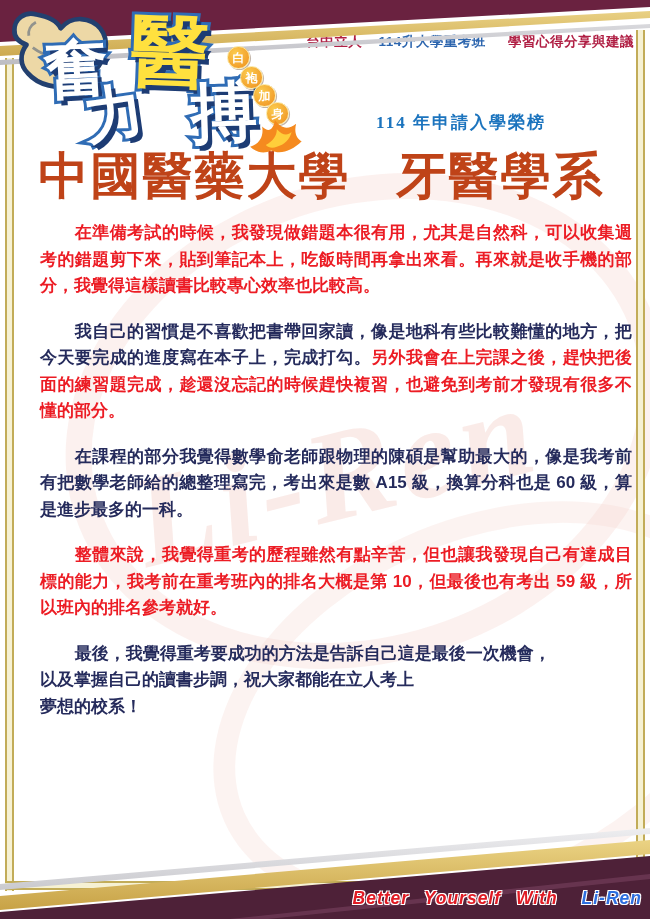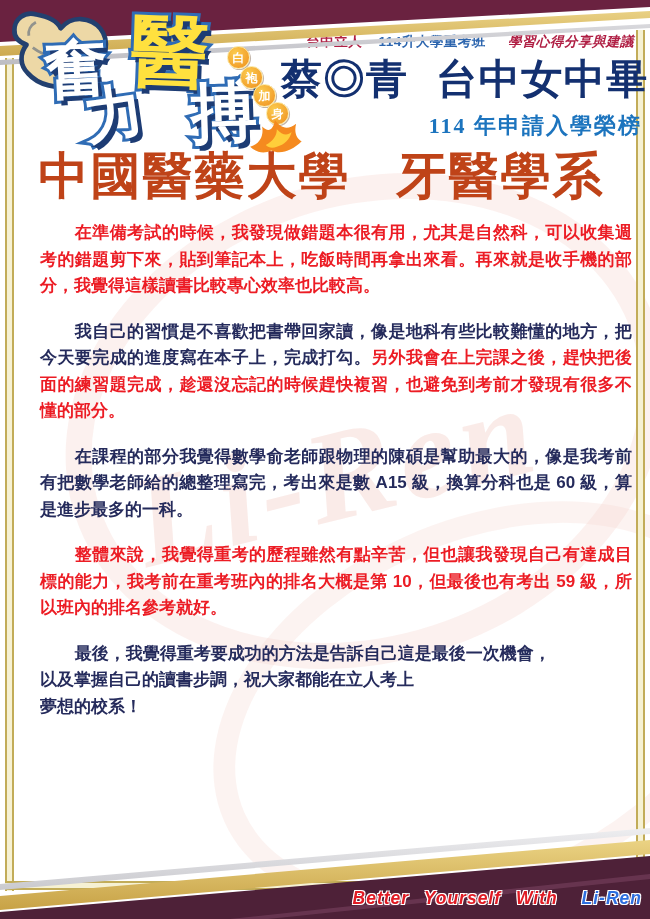--- a/index.html
+++ b/index.html
@@ -68,30 +68,30 @@
   .arm{position:absolute;left:8px;top:2px;transform:rotate(-10deg);}
   .flame{position:absolute;left:246px;top:110px;}
   
   .content{position:absolute;inset:0;z-index:3;}
   .mini-header{
     position:absolute;top:33px;right:16px;font-size:13.5px;font-weight:bold;
     letter-spacing:.5px;white-space:nowrap;z-index:5;
   }
   .mini-header .red{color:var(--crimson,#B01F44);}
   .mini-header .blue{color:var(--head-blue,#2C65AE);margin:0 6px 0 12px;}
-  .mini-header .red2{color:var(--crimson,#B01F44);margin-left:12px;font-style:italic;}
+  .mini-header .red2{color:var(--crimson,#B01F44);margin-left:12px;}
   .student-name{
     position:absolute;left:281px;top:57px;width:360px;
     font-family:"Liberation Serif",serif;font-weight:900;font-size:41px;
     color:var(--name-navy,#133070);letter-spacing:1.5px;word-spacing:16px;
     white-space:nowrap;line-height:1.1;
   }
   .exam-line{
-    position:absolute;left:280px;top:111px;width:362px;text-align:right;
-    font-family:"Liberation Serif",serif;font-weight:900;font-size:22px;
+    position:absolute;left:280px;top:111px;width:362px;text-align:center;
+    font-family:"Liberation Serif",serif;font-weight:900;font-size:17px;
     color:var(--sub-blue,#1C74BE);letter-spacing:2px;
   }
   .main-title{
     position:absolute;left:0;top:148px;width:643px;text-align:center;
     font-family:"Liberation Serif",serif;font-weight:900;font-size:50px;
     color:var(--title-red,#BF4318);letter-spacing:2px;line-height:1.15;
     white-space:nowrap;
   }
   .main-title .gap{display:inline-block;width:46px;}
   
@@ -159,21 +159,20 @@
   </div>
 
   <div class="content">
 
     <div class="mini-header">
       <span class="red">台中立人</span>
       <span class="blue">114升大學重考班</span>
       <span class="red2">學習心得分享與建議</span>
     </div>
 
-    <div class="student-name">蔡◎青 台中女中畢</div>
 
     <div class="exam-line">114 年申請入學榮榜</div>
 
     <div class="main-title">
       <span>中國醫藥大學</span><span class="gap"></span><span>牙醫學系</span>
     </div>
 
     <div class="article">
         <p><span class="seg-red">在準備考試的時候，我發現做錯題本很有用，尤其是自然科，可以收集週考的錯題剪下來，貼到筆記本上，吃飯時間再拿出來看。再來就是收手機的部分，我覺得這樣讀書比較專心效率也比較高。</span></p>
         <p><span class="seg-navy">我自己的習慣是不喜歡把書帶回家讀，像是地科有些比較難懂的地方，把今天要完成的進度寫在本子上，完成打勾。</span><span class="seg-red">另外我會在上完課之後，趕快把後面的練習題完成，趁還沒忘記的時候趕快複習，也避免到考前才發現有很多不懂的部分。</span></p>

